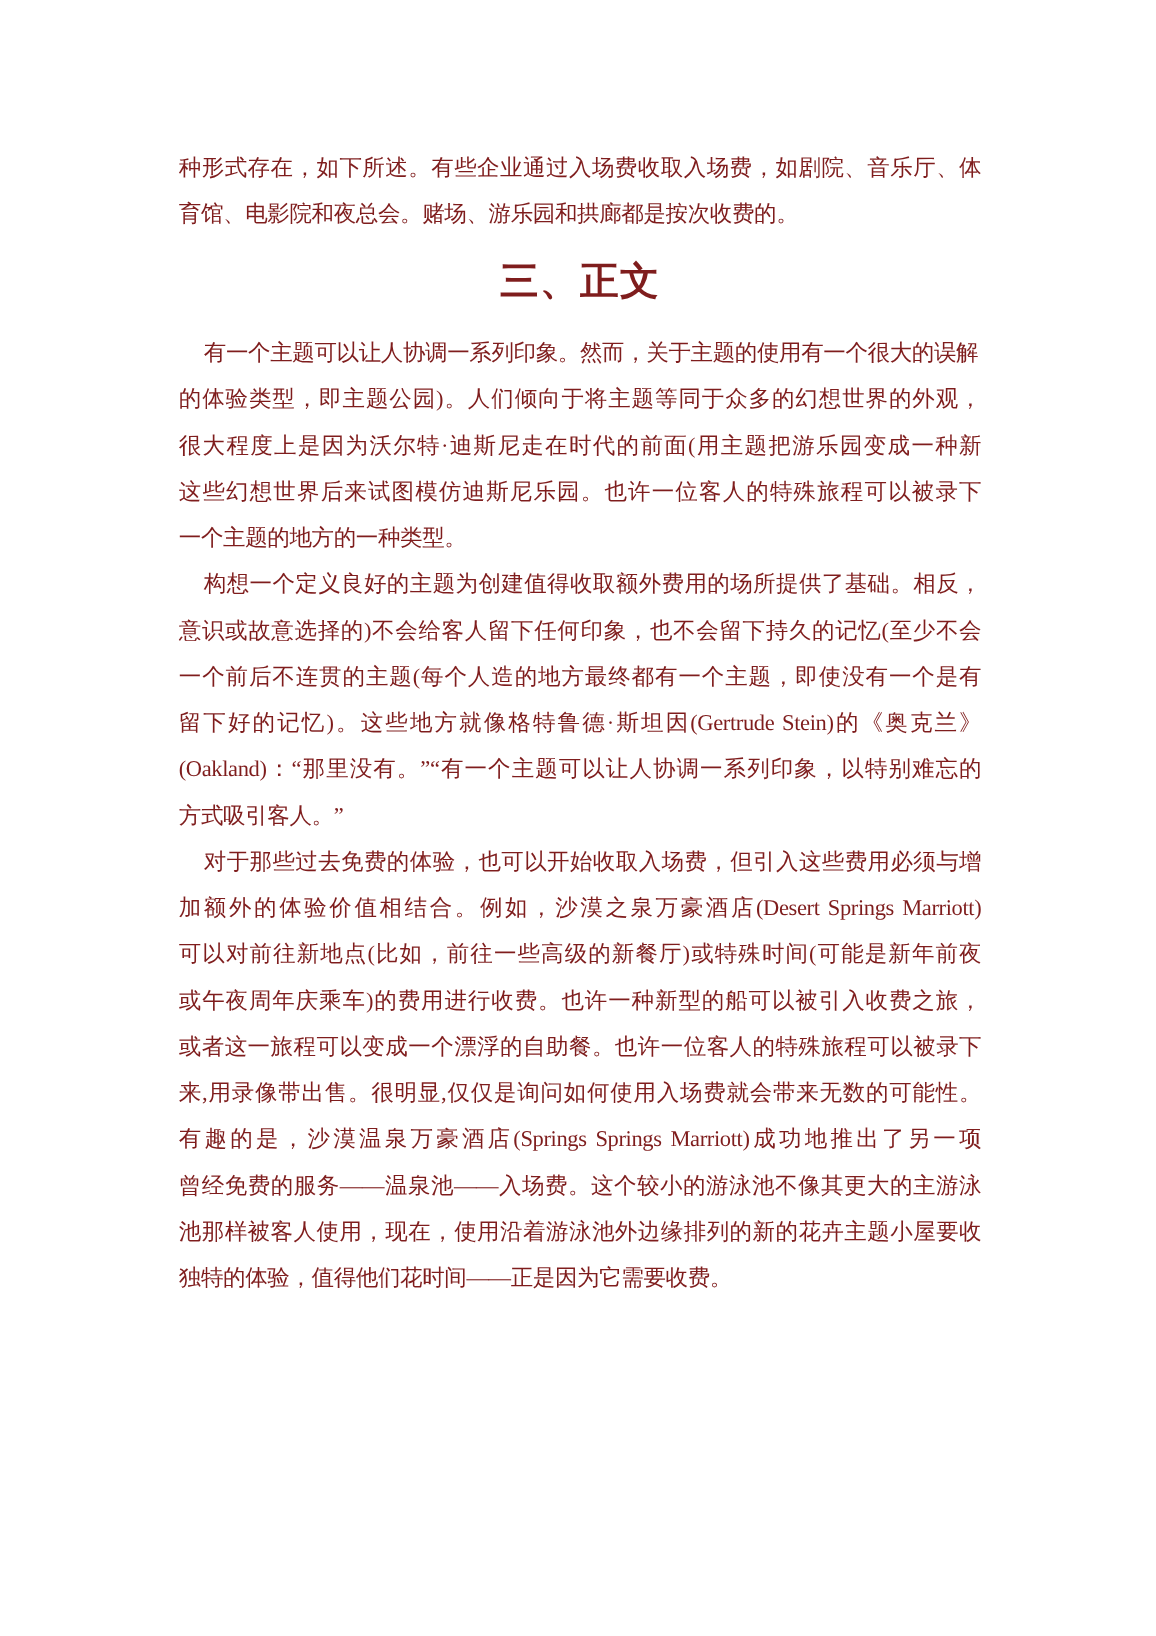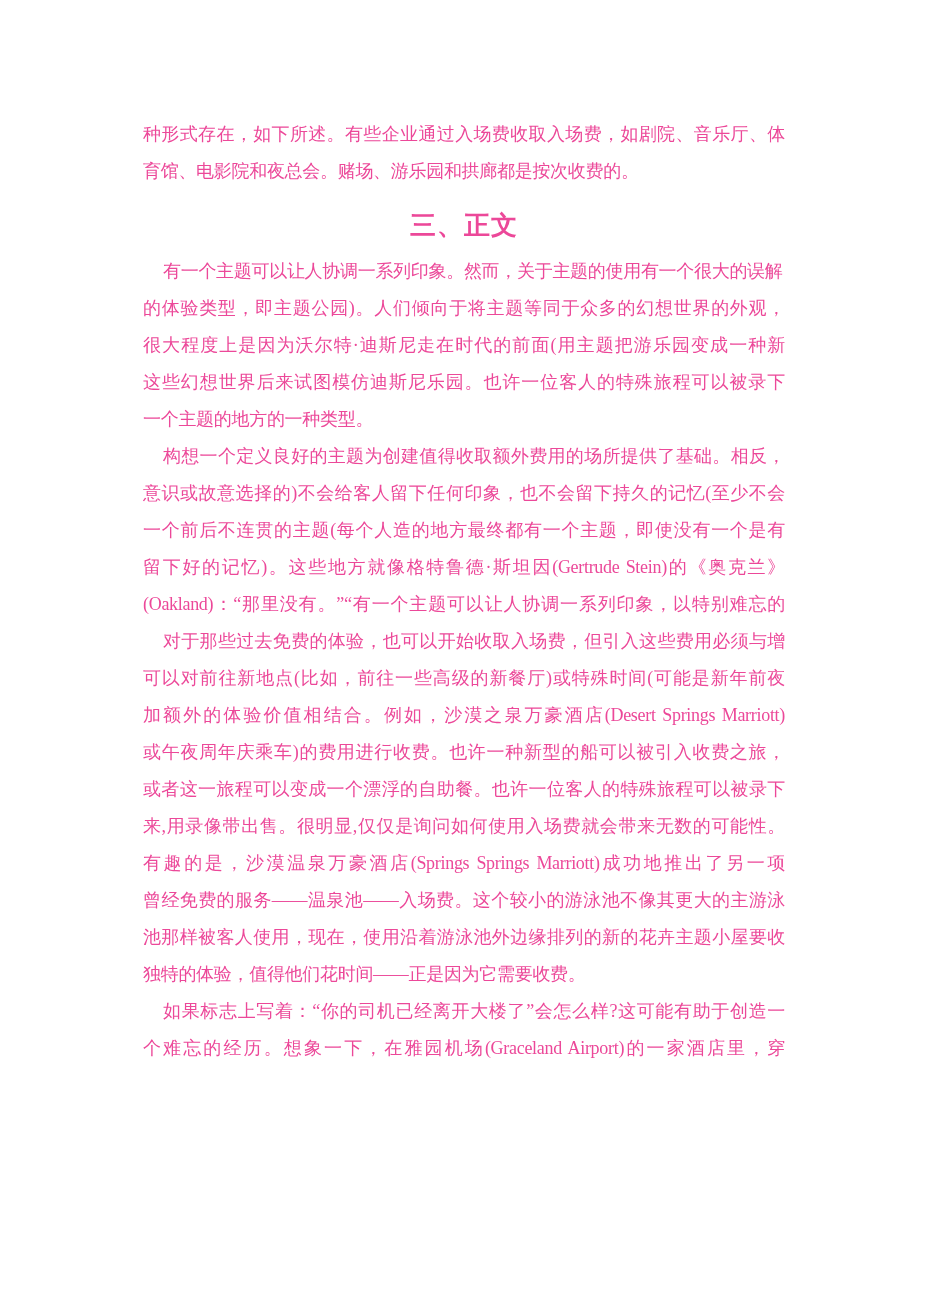--- a/index.html
+++ b/index.html
@@ -5,21 +5,21 @@
   html, body {
     margin: 0;
     padding: 0;
     background: #ffffff;
   }
   .page {
     position: relative;
     width: 925px;
     height: 1309px;
     background: #ffffff;
-    color: #ec4899;
+    color: #7f1d1d;
     font-family: "Liberation Serif", "DejaVu Serif", serif;
     overflow: hidden;
   }
   .content {
     position: absolute;
     left: 143px;
     top: 116px;
     width: 642px;
   }
   .line {
@@ -36,23 +36,23 @@
   }
   .line.no-stretch {
     text-align-last: left;
   }
   .para.indent .line:first-child {
     padding-left: 20px;
   }
   .heading {
     font-family: "Liberation Sans", "DejaVu Sans", sans-serif;
     font-weight: bold;
-    font-size: 26px;
+    font-size: 31px;
     line-height: 42px;
-    margin: 14px 0 7px 0;
+    margin: 14px 0 18px 0;
     text-align: center;
     letter-spacing: 1px;
   }
 </style>
 </head>
 <body>
 
 <div class="page">
   <div class="content">
       <div class="para">
@@ -66,31 +66,28 @@
         <div class="line">很大程度上是因为沃尔特·迪斯尼走在时代的前面(用主题把游乐园变成一种新</div>
         <div class="line">这些幻想世界后来试图模仿迪斯尼乐园。也许一位客人的特殊旅程可以被录下</div>
         <div class="line no-stretch">一个主题的地方的一种类型。</div>
       </div>
       <div class="para indent">
         <div class="line">构想一个定义良好的主题为创建值得收取额外费用的场所提供了基础。相反，</div>
         <div class="line">意识或故意选择的)不会给客人留下任何印象，也不会留下持久的记忆(至少不会</div>
         <div class="line">一个前后不连贯的主题(每个人造的地方最终都有一个主题，即使没有一个是有</div>
         <div class="line">留下好的记忆)。这些地方就像格特鲁德·斯坦因(Gertrude Stein)的《奥克兰》</div>
         <div class="line">(Oakland)：“那里没有。”“有一个主题可以让人协调一系列印象，以特别难忘的</div>
+        <div class="line no-stretch">方式吸引客人。”</div>
       </div>
       <div class="para indent">
         <div class="line">对于那些过去免费的体验，也可以开始收取入场费，但引入这些费用必须与增</div>
+        <div class="line">加额外的体验价值相结合。例如，沙漠之泉万豪酒店(Desert Springs Marriott)</div>
         <div class="line">可以对前往新地点(比如，前往一些高级的新餐厅)或特殊时间(可能是新年前夜</div>
-        <div class="line">加额外的体验价值相结合。例如，沙漠之泉万豪酒店(Desert Springs Marriott)</div>
         <div class="line">或午夜周年庆乘车)的费用进行收费。也许一种新型的船可以被引入收费之旅，</div>
         <div class="line">或者这一旅程可以变成一个漂浮的自助餐。也许一位客人的特殊旅程可以被录下</div>
         <div class="line">来,用录像带出售。很明显,仅仅是询问如何使用入场费就会带来无数的可能性。</div>
         <div class="line">有趣的是，沙漠温泉万豪酒店(Springs Springs Marriott)成功地推出了另一项</div>
         <div class="line">曾经免费的服务——温泉池——入场费。这个较小的游泳池不像其更大的主游泳</div>
         <div class="line">池那样被客人使用，现在，使用沿着游泳池外边缘排列的新的花卉主题小屋要收</div>
         <div class="line no-stretch">独特的体验，值得他们花时间——正是因为它需要收费。</div>
       </div>
-      <div class="para indent">
-        <div class="line">如果标志上写着：“你的司机已经离开大楼了”会怎么样?这可能有助于创造一</div>
-        <div class="line">个难忘的经历。想象一下，在雅园机场(Graceland Airport)的一家酒店里，穿</div>
-      </div>
     </div>
 </div>
 
 </body></html>

